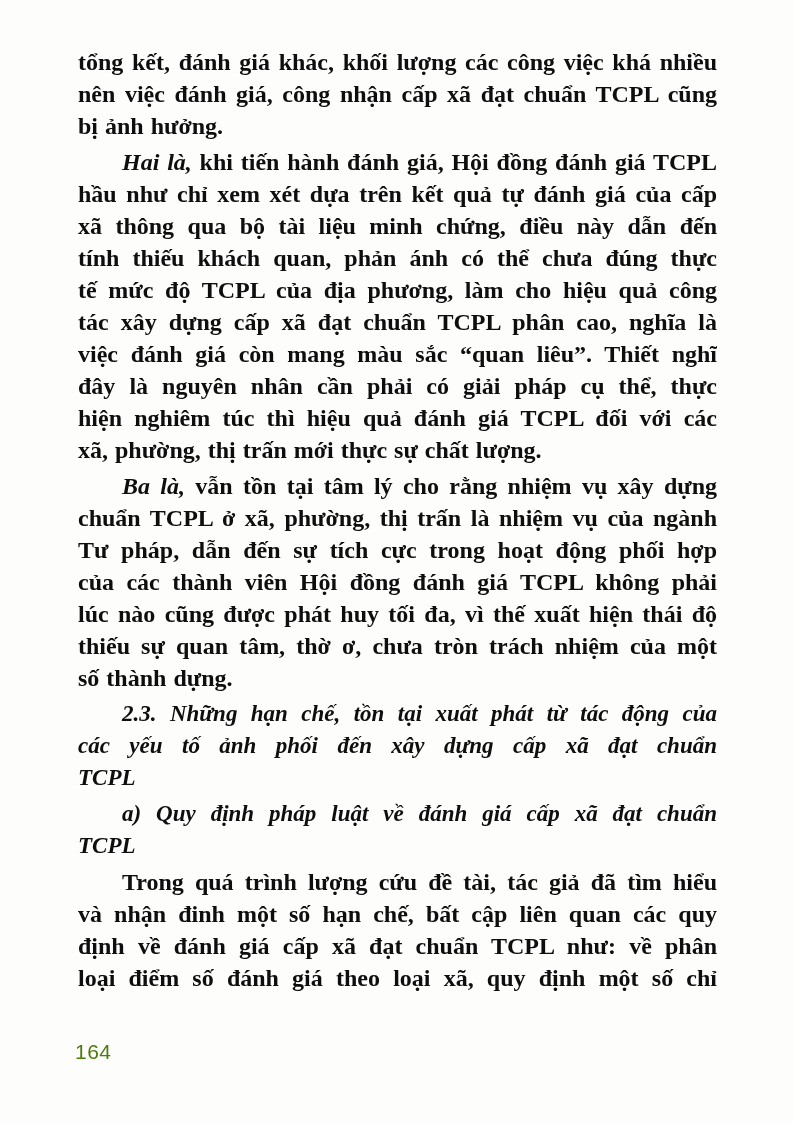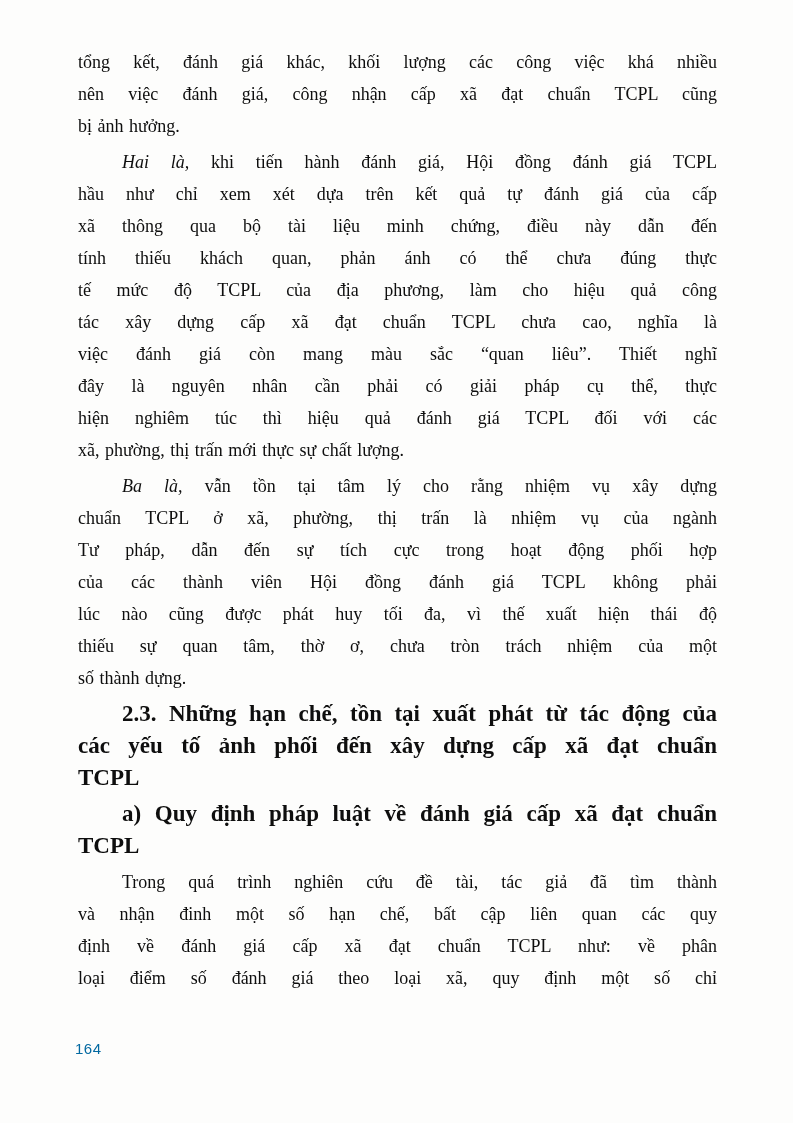--- a/index.html
+++ b/index.html
@@ -18,62 +18,64 @@
   }
   .page-body {
     position: absolute;
     left: 78px;
     top: 46px;
     width: 639px;
   }
   .para { margin-top: 4px; }
   .para:first-child { margin-top: 0; }
   .line {
-    font-size: 18px;
+    font-size: 24px;
     line-height: 32px;
     height: 32px;
     overflow: hidden;
     text-align: justify;
     text-align-last: justify;
     word-spacing: 1px;
+    font-weight: bold;
   }
   .line.last { text-align-last: left; }
   .line.indent { text-indent: 44px; }
   .heading .line {
     font-weight: bold;
+    font-style: italic;
     font-size: 23px;
   }
   .em { font-style: italic; }
   .page-number {
     position: absolute;
     left: 75px;
     top: 1040px;
     font-family: "Liberation Sans", "DejaVu Sans", sans-serif;
-    font-size: 15px;
-    color: #0369a1;
+    font-size: 21px;
+    color: #4d7c0f;
     letter-spacing: 0.5px;
   }
 </style>
 </head>
 <body>
 
 <div class="page">
   <div class="page-body">
       <div class="para body">
         <div class="line"><span>tổng kết, đánh giá khác, khối lượng các công việc khá nhiều</span></div>
         <div class="line"><span>nên việc đánh giá, công nhận cấp xã đạt chuẩn TCPL cũng</span></div>
         <div class="line last"><span>bị ảnh hưởng.</span></div>
       </div>
       <div class="para body">
         <div class="line indent"><span class="em">Hai là,</span><span> khi tiến hành đánh giá, Hội đồng đánh giá TCPL</span></div>
         <div class="line"><span>hầu như chỉ xem xét dựa trên kết quả tự đánh giá của cấp</span></div>
         <div class="line"><span>xã thông qua bộ tài liệu minh chứng, điều này dẫn đến</span></div>
         <div class="line"><span>tính thiếu khách quan, phản ánh có thể chưa đúng thực</span></div>
         <div class="line"><span>tế mức độ TCPL của địa phương, làm cho hiệu quả công</span></div>
-        <div class="line"><span>tác xây dựng cấp xã đạt chuẩn TCPL chưa cao, nghĩa là</span></div>
+        <div class="line"><span>tác xây dựng cấp xã đạt chuẩn TCPL phân cao, nghĩa là</span></div>
         <div class="line"><span>việc đánh giá còn mang màu sắc “quan liêu”. Thiết nghĩ</span></div>
         <div class="line"><span>đây là nguyên nhân cần phải có giải pháp cụ thể, thực</span></div>
         <div class="line"><span>hiện nghiêm túc thì hiệu quả đánh giá TCPL đối với các</span></div>
         <div class="line last"><span>xã, phường, thị trấn mới thực sự chất lượng.</span></div>
       </div>
       <div class="para body">
         <div class="line indent"><span class="em">Ba là,</span><span> vẫn tồn tại tâm lý cho rằng nhiệm vụ xây dựng</span></div>
         <div class="line"><span>chuẩn TCPL ở xã, phường, thị trấn là nhiệm vụ của ngành</span></div>
         <div class="line"><span>Tư pháp, dẫn đến sự tích cực trong hoạt động phối hợp</span></div>
         <div class="line"><span>của các thành viên Hội đồng đánh giá TCPL không phải</span></div>
@@ -84,20 +86,20 @@
       <div class="para heading">
         <div class="line indent"><span>2.3. Những hạn chế, tồn tại xuất phát từ tác động của</span></div>
         <div class="line"><span>các yếu tố ảnh phối đến xây dựng cấp xã đạt chuẩn</span></div>
         <div class="line last"><span>TCPL</span></div>
       </div>
       <div class="para heading">
         <div class="line indent"><span>a) Quy định pháp luật về đánh giá cấp xã đạt chuẩn</span></div>
         <div class="line last"><span>TCPL</span></div>
       </div>
       <div class="para body">
-        <div class="line indent"><span>Trong quá trình nghiên cứu đề tài, tác giả đã tìm thành</span></div>
+        <div class="line indent"><span>Trong quá trình lượng cứu đề tài, tác giả đã tìm hiểu</span></div>
         <div class="line"><span>và nhận đinh một số hạn chế, bất cập liên quan các quy</span></div>
         <div class="line"><span>định về đánh giá cấp xã đạt chuẩn TCPL như: về phân</span></div>
         <div class="line"><span>loại điểm số đánh giá theo loại xã, quy định một số chỉ</span></div>
       </div>
     </div>
   <div class="page-number">164</div>
 </div>
 
 </body></html>

